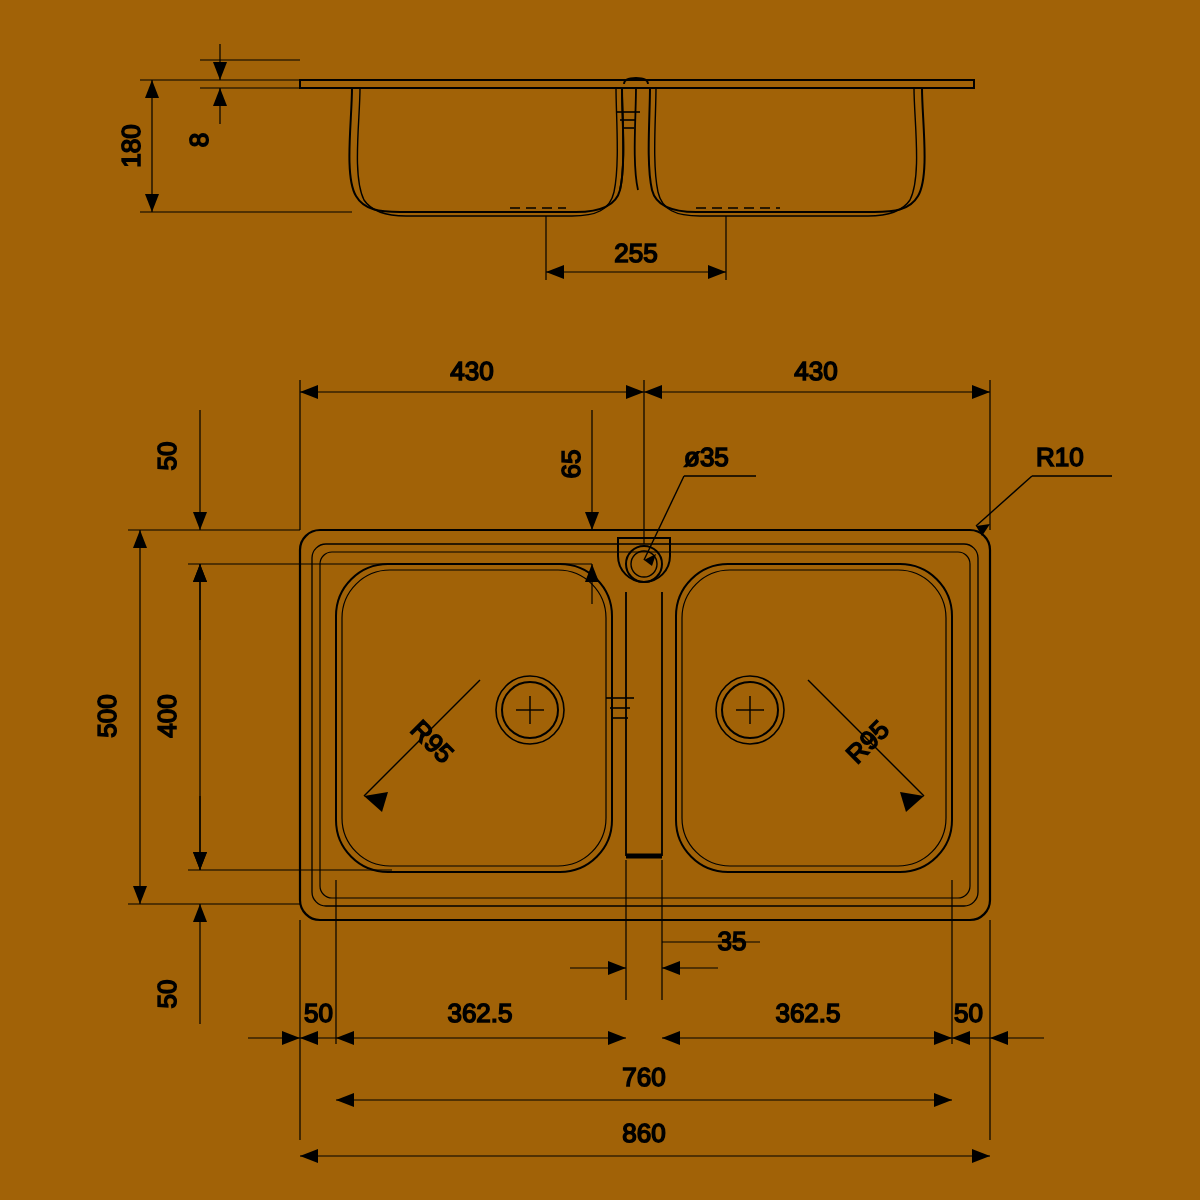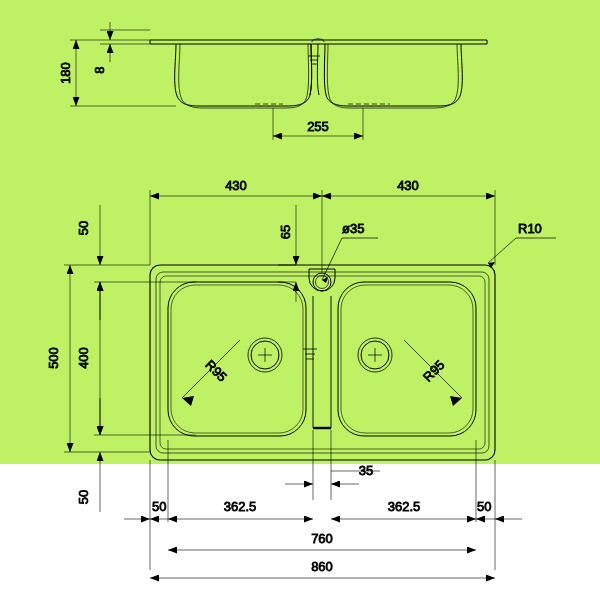--- a/index.html
+++ b/index.html
@@ -1,18 +1,18 @@
 <!DOCTYPE html>
 <html><head>
 <meta charset="utf-8">
 <style>
   html,body{margin:0;padding:0;background:#ffffff;}
   body{width:600px;height:600px;overflow:hidden;
        font-family:"Liberation Sans", sans-serif;}
-  #stage{position:relative;width:600px;height:464px;background:#bef264;}
+  #stage{position:relative;width:600px;height:600px;background:#a16207;}
   svg{display:block;}
   .dimtxt{font-family:"Liberation Sans", sans-serif;font-size:13px;fill:#000;}
 </style>
 </head>
 <body>
 
 <div id="stage">
 <svg width="600" height="600" viewBox="0 0 600 600">
 
   <defs>

